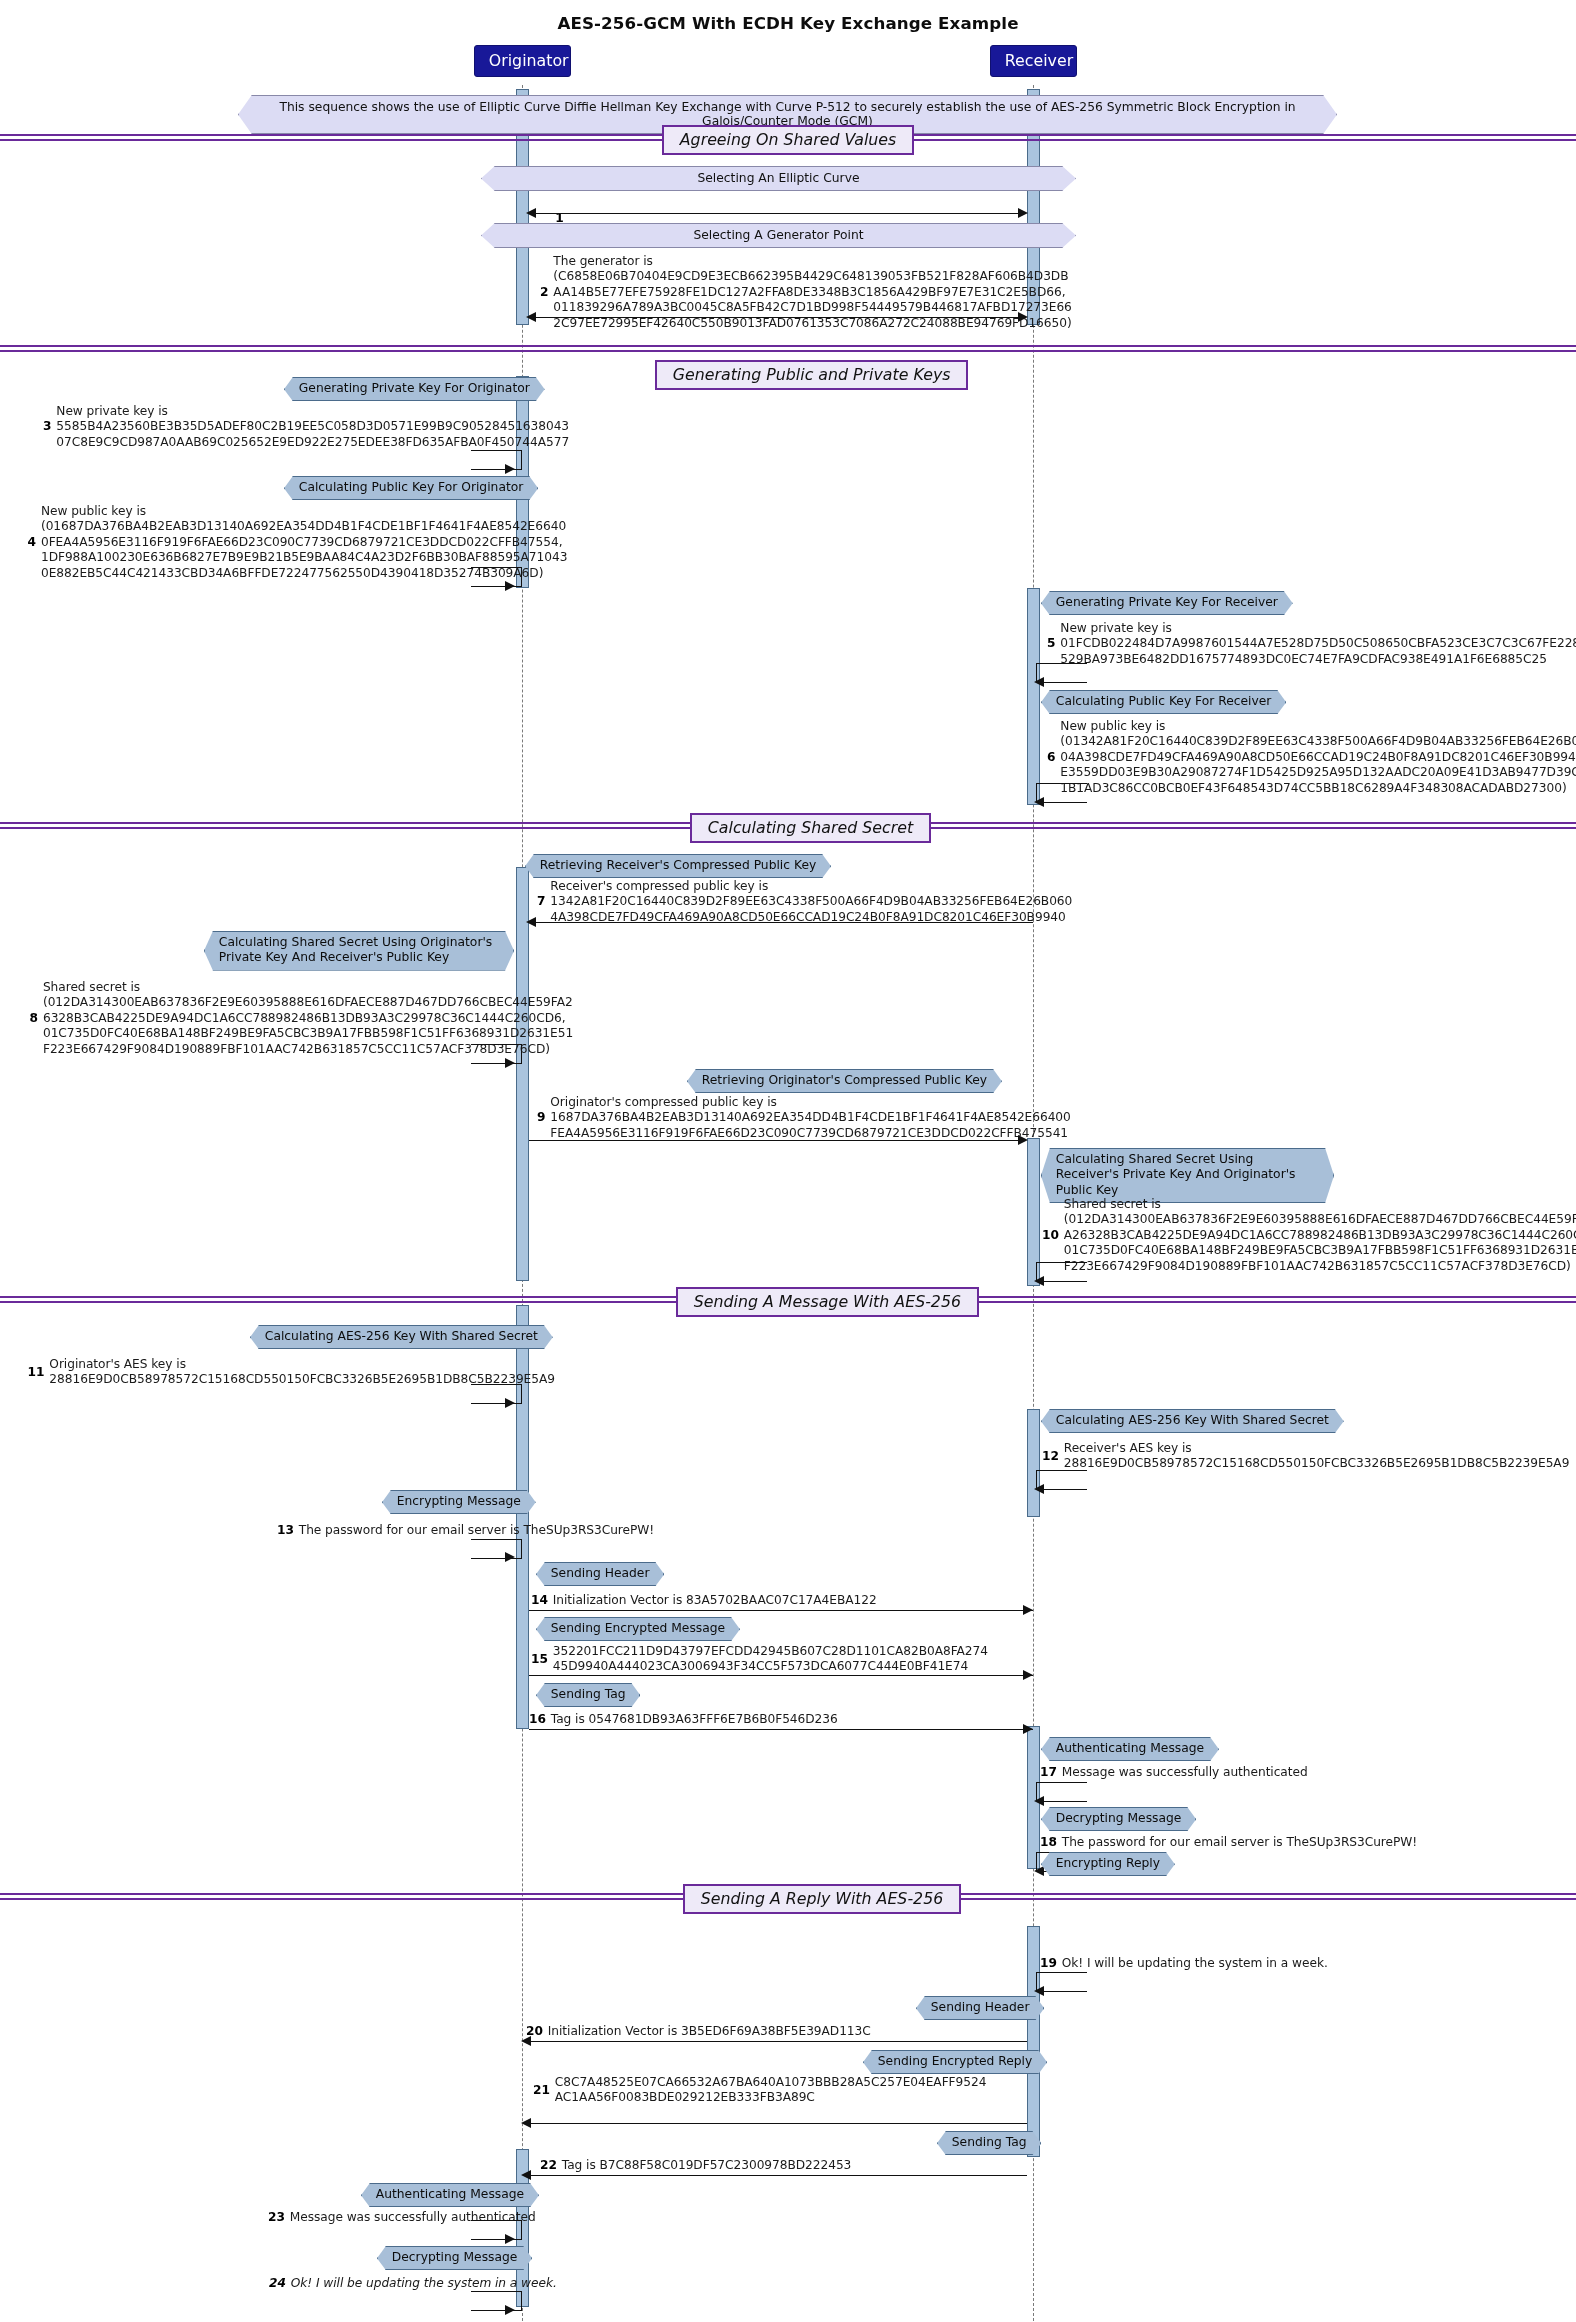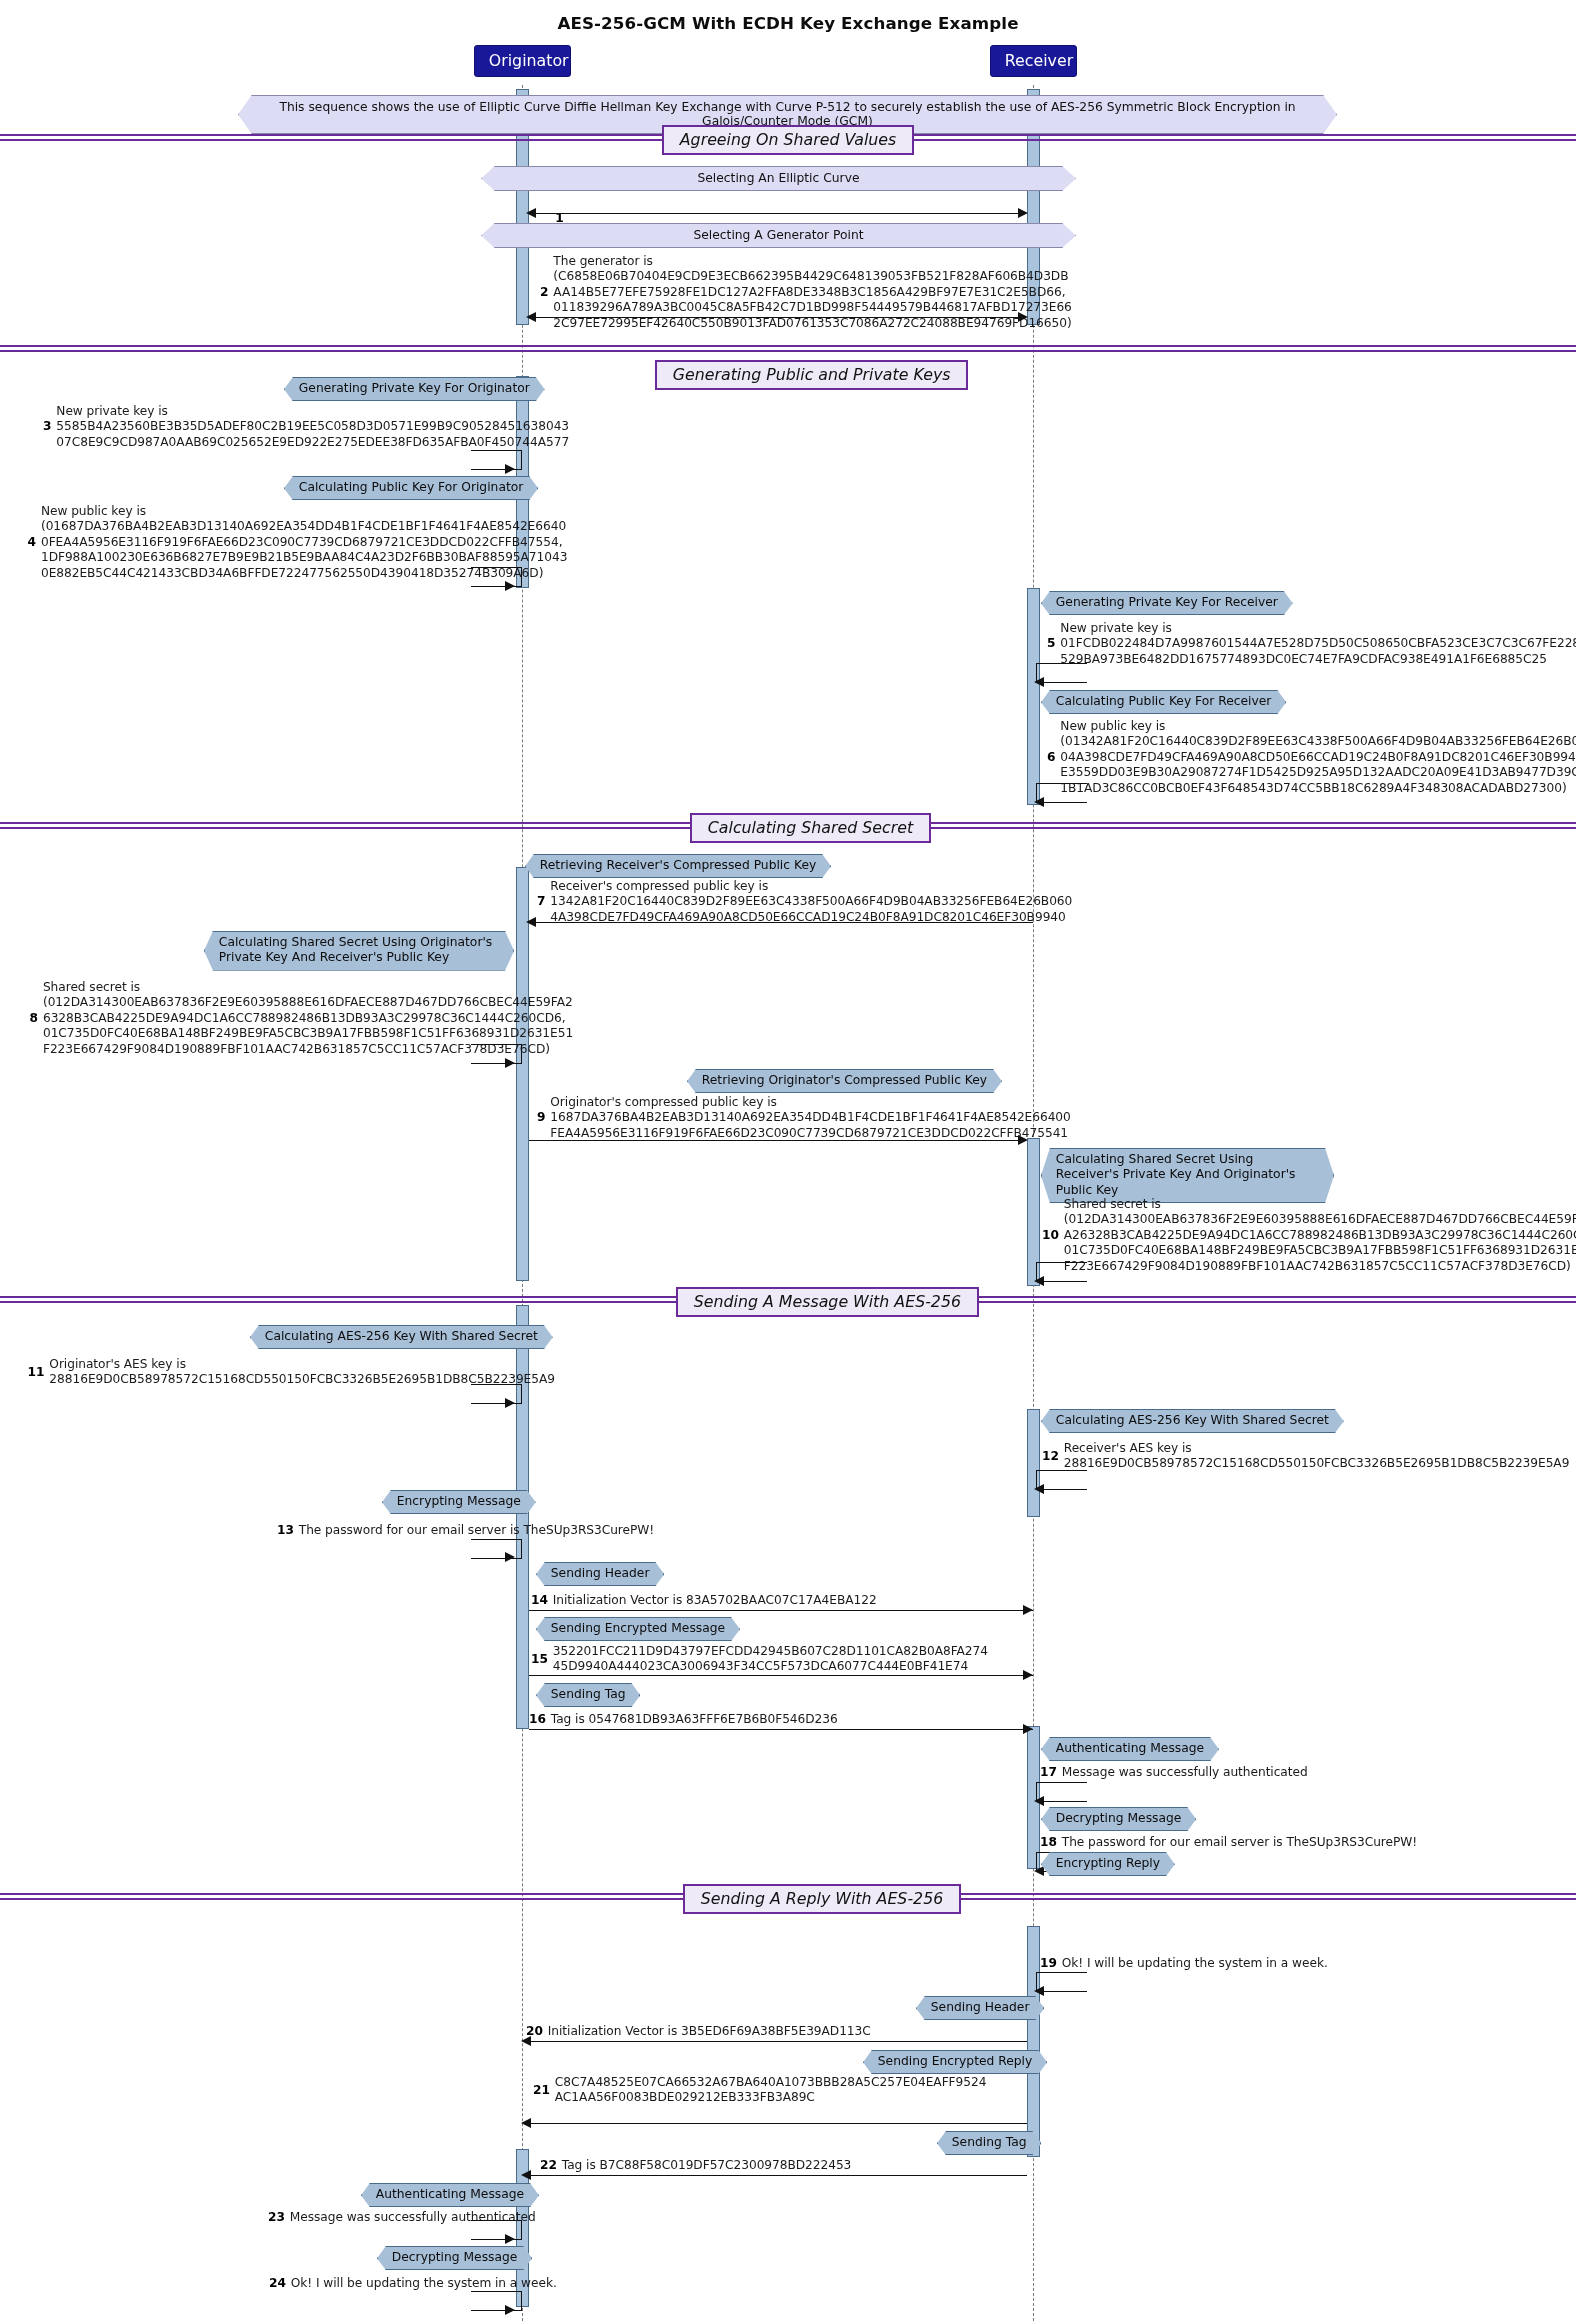--- a/index.html
+++ b/index.html
@@ -447,21 +447,21 @@
     <span class="num">23</span>
     <span class="body">Message was successfully authenticated</span>
   </div>
   <div class="selfcall" style="left:471px; top:2220px; width:51px; height:19.7px;"></div>
   <div class="arrow-head right" style="left:505px; top:2234px;"></div>
 
   <div class="chev" style="left:377px; top:2246px;">
     <span>Decrypting Message</span>
   </div>
 
-  <div class="msg msg-multi" style="left:269px; top:2276px;">
+  <div class="msg msg-multi" style="left:269px; top:2276px;font-style:italic;">
     <span class="num">24</span>
     <span class="body">Ok! I will be updating the system in a week.</span>
   </div>
   <div class="selfcall" style="left:471px; top:2291px; width:51px; height:19.7px;"></div>
   <div class="arrow-head right" style="left:505px; top:2305px;"></div>
 
 </div>
 
 
 </body></html>

